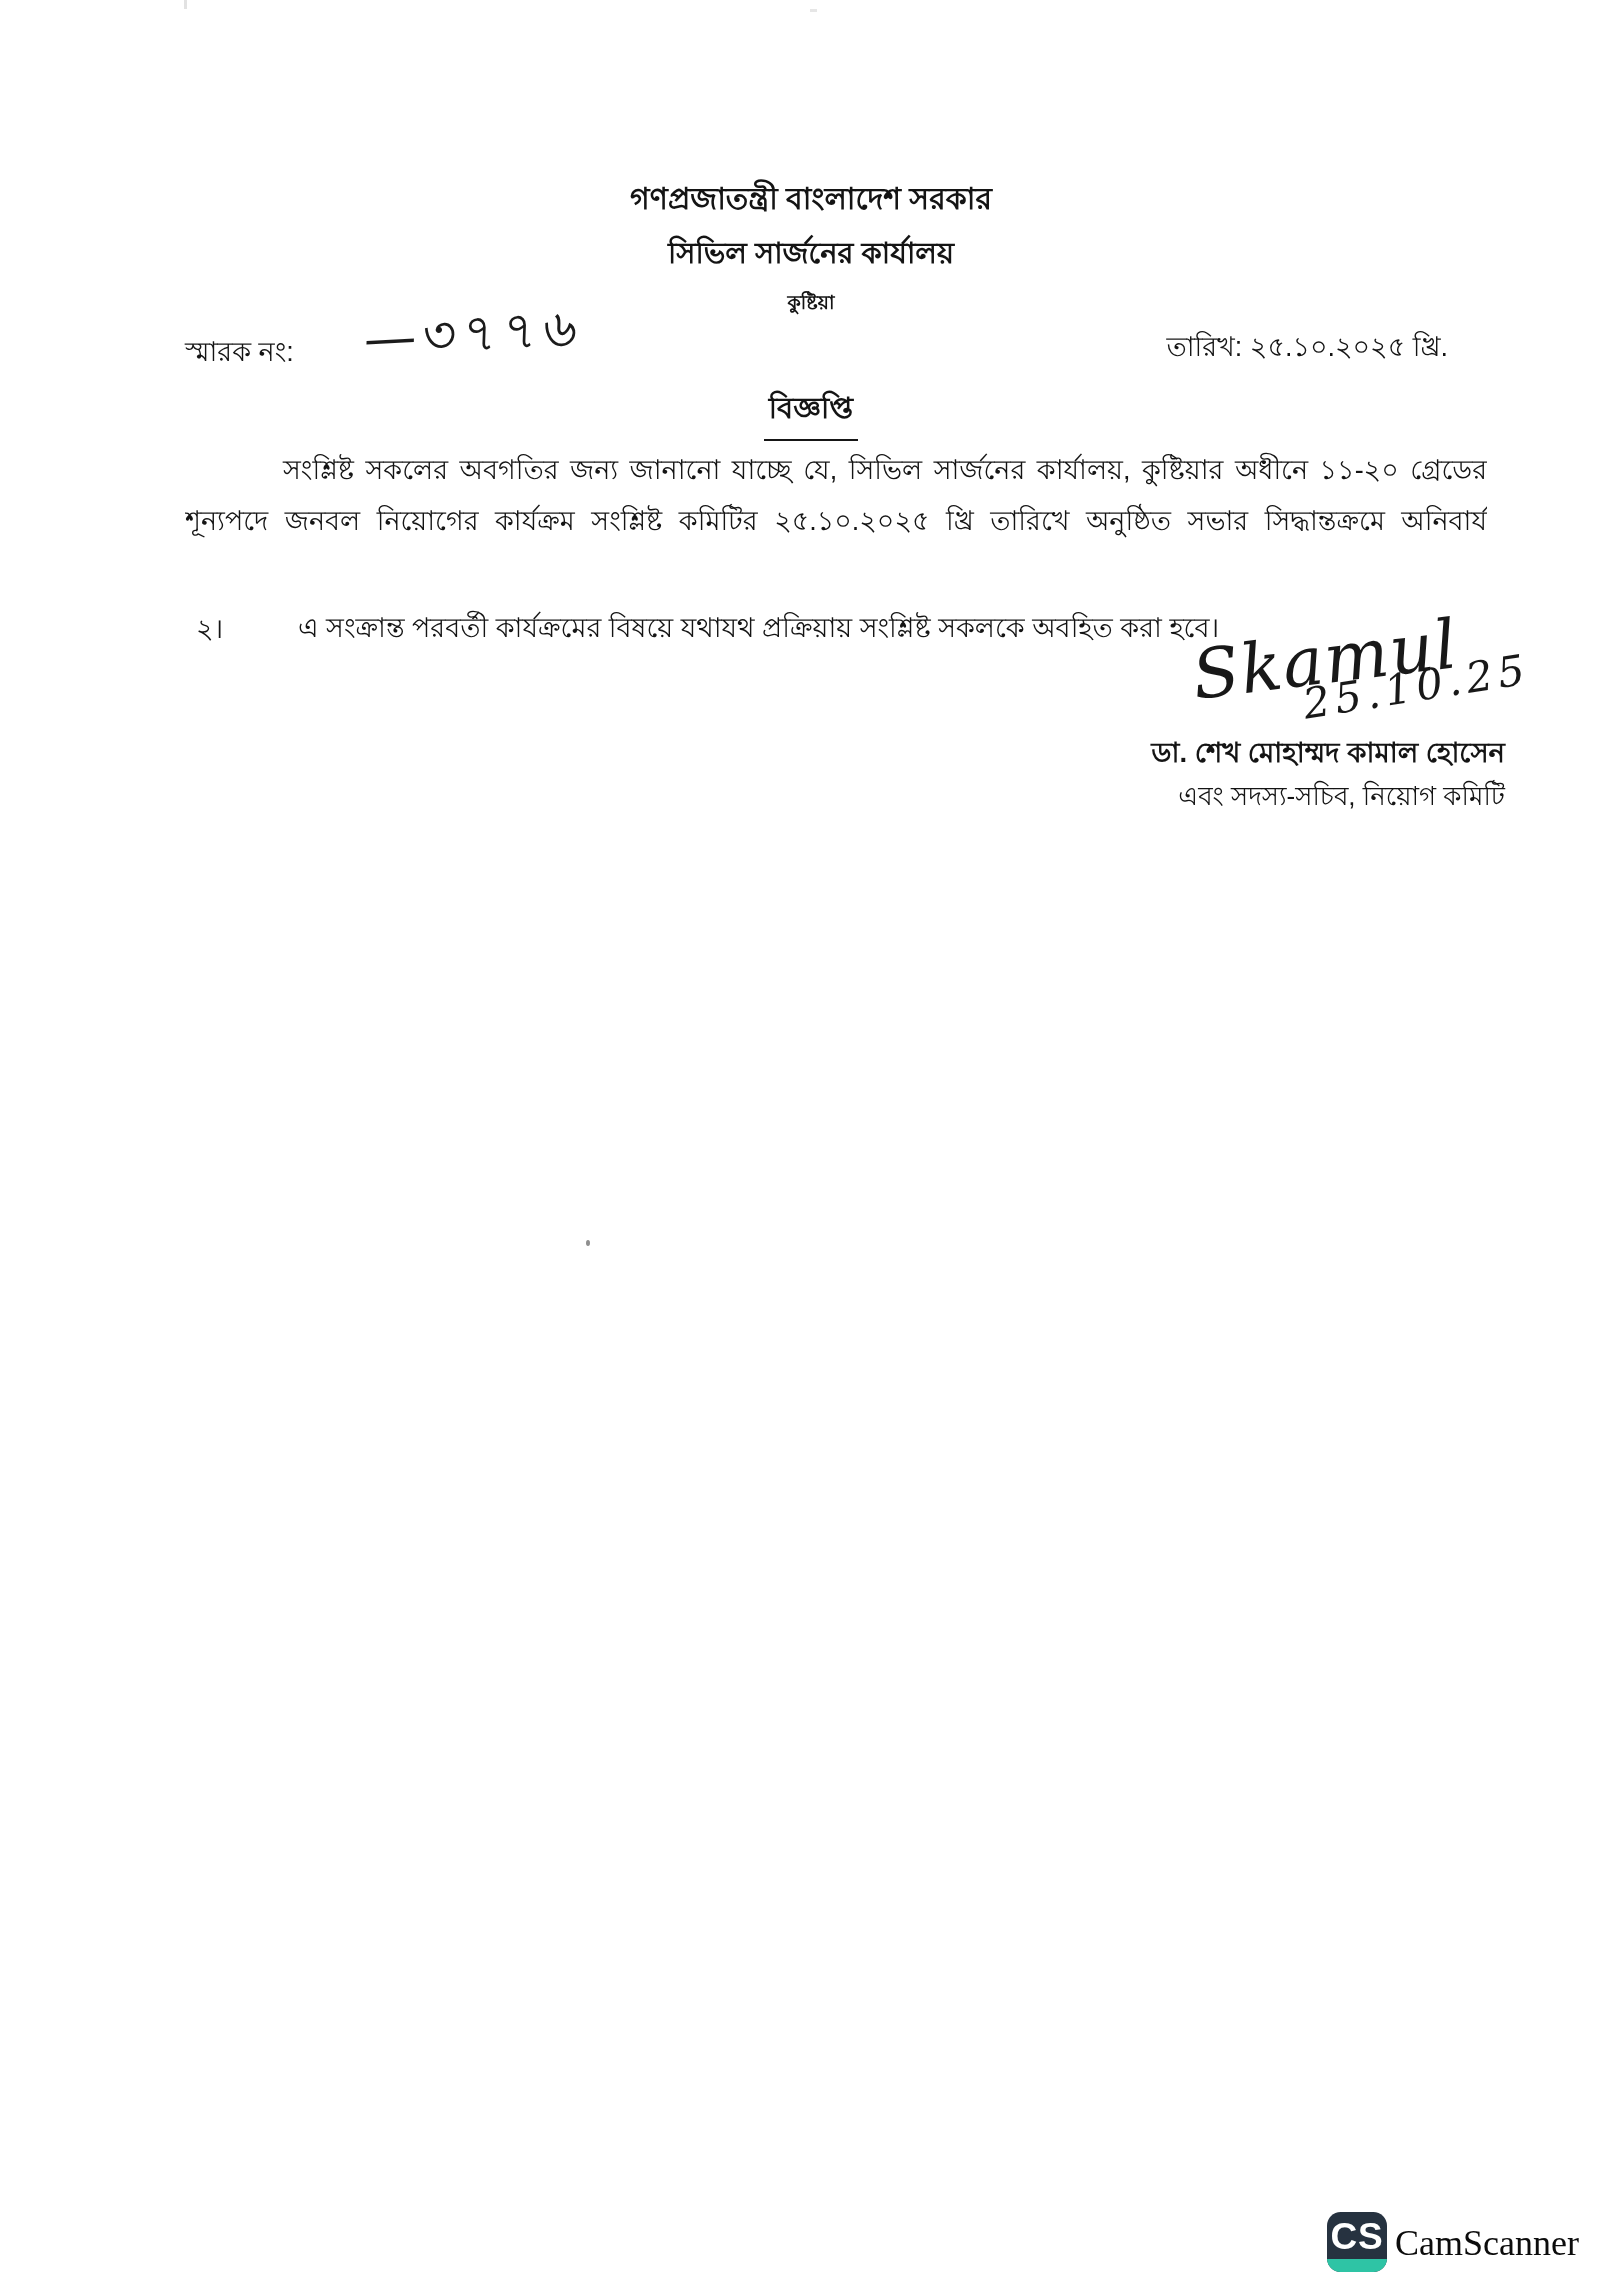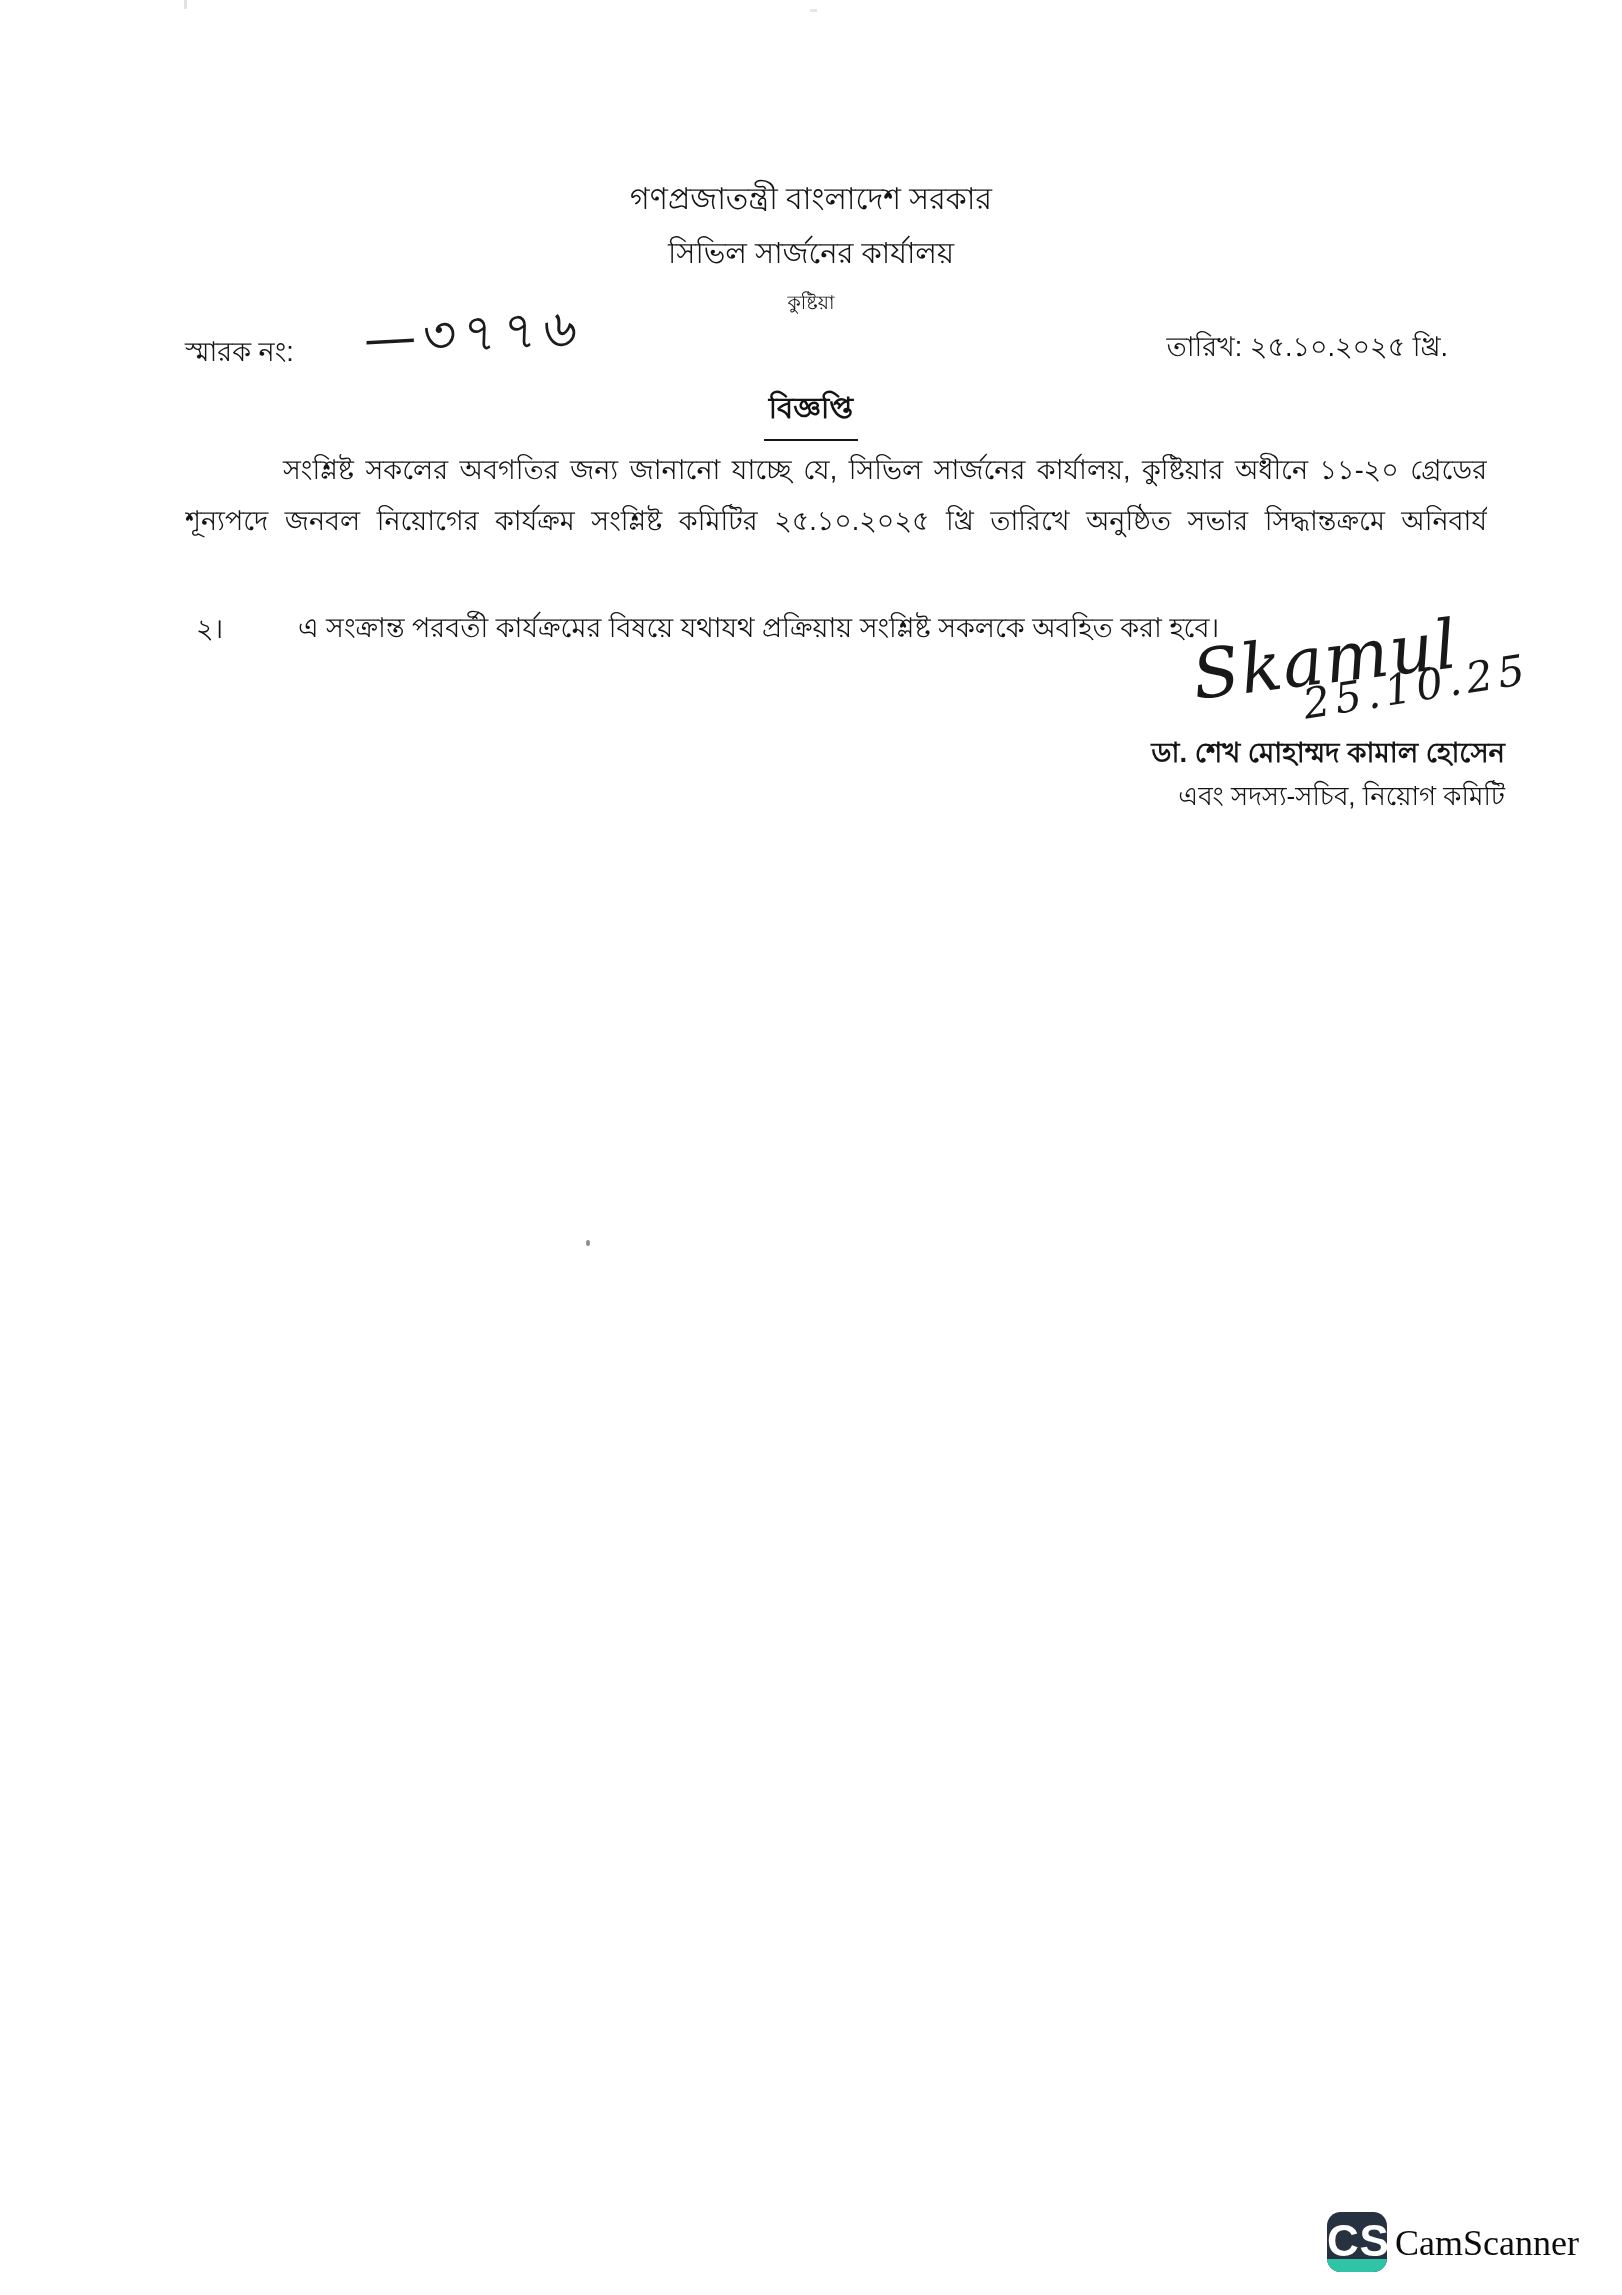--- a/index.html
+++ b/index.html
@@ -13,21 +13,21 @@
     overflow: hidden;
   }
   .abs { position: absolute; }
 
   
   .artifact-topline { left: 184px; top: 0; width: 3.3px; height: 8.5px; background: #e2e2e2; }
   .artifact-tick    { left: 810px; top: 9.2px; width: 6.5px; height: 2.6px; background: #e6e6e6; }
   .artifact-dot     { left: 586px; top: 1240px; width: 3.9px; height: 5.9px; background: #8f8f8f; border-radius: 50%; }
 
   
-  .hdr { left: 0; right: 0; text-align: center; font-weight: normal; }
+  .hdr { left: 0; right: 0; text-align: center; font-weight: bold; }
   .hdr-gov      { top: 175px; font-size: 30px; }
   .hdr-office   { top: 230px; font-size: 29px; }
   .hdr-district { top: 288px; font-size: 19px; }
 
   
   .memo-label { left: 185px; top: 331px; font-size: 27px; }
   .memo-number {
     left: 364px; top: 293px;
     font-size: 52px;
     font-family: "DejaVu Serif", serif;
@@ -86,21 +86,21 @@
   .cs-badge {
     left: 1327px; top: 2212px;
     width: 60px; height: 60px;
     border-radius: 13.7px;
     background: #263240;
     overflow: hidden;
   }
   .cs-badge-text {
     position: absolute; left: 0; right: 0; top: 3.9px;
     text-align: center;
-    font-size: 44px; font-weight: bold;
+    font-size: 37px; font-weight: bold;
     color: #ffffff; letter-spacing: 0.7px;
     font-family: "Liberation Sans", sans-serif;
   }
   .cs-badge-strip { position: absolute; left: 0; right: 0; bottom: 0; height: 13px; background: #2EC4A5; }
   .cs-name {
     left: 1395px; top: 2222px;
     font-size: 36px;
     font-family: "Liberation Serif", serif;
     color: #0c0c0c;
   }

